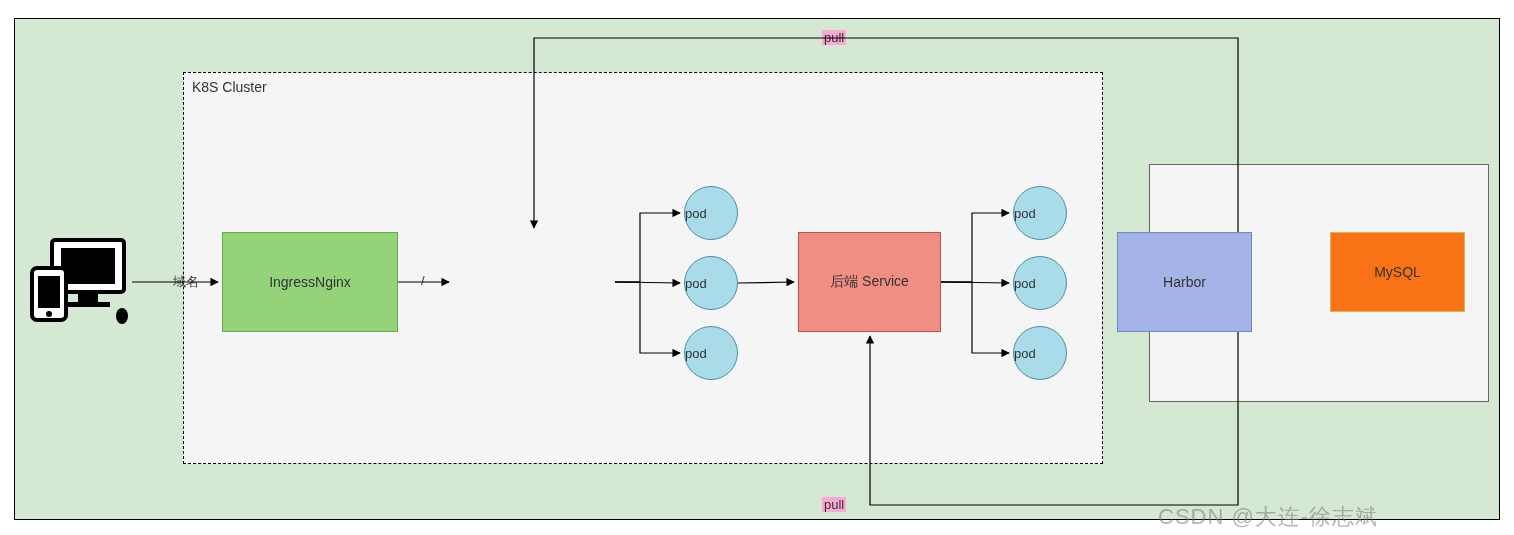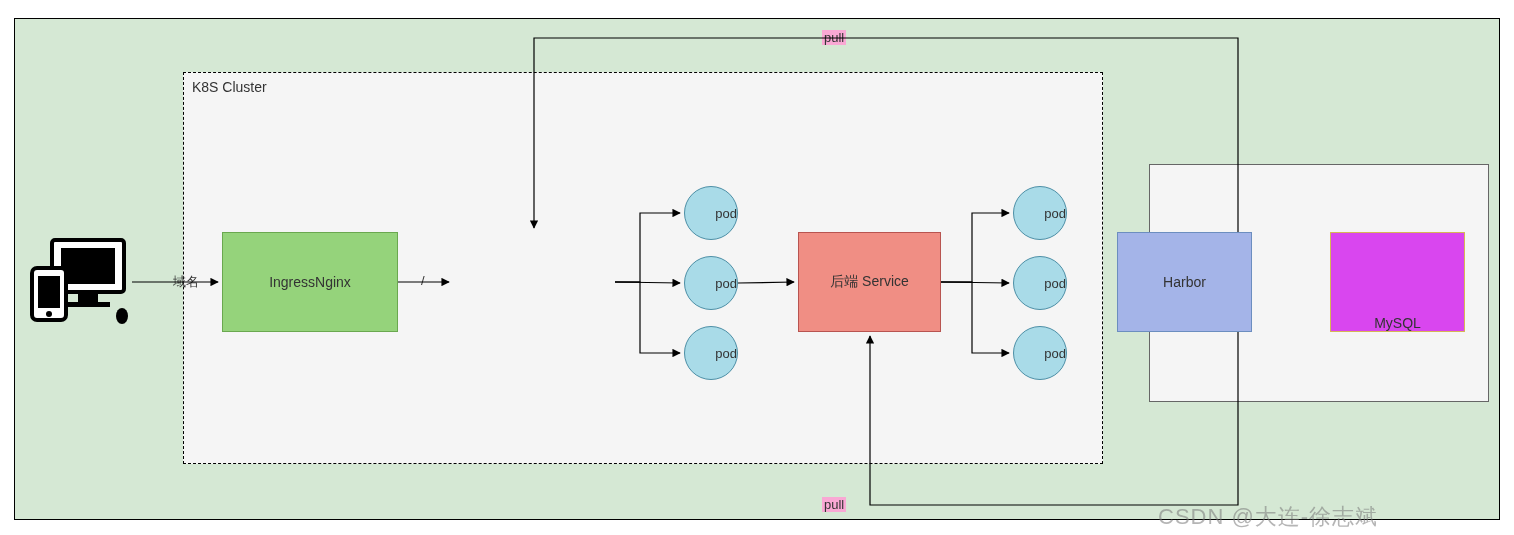--- a/index.html
+++ b/index.html
@@ -64,32 +64,32 @@
     display: flex;
     align-items: center;
     justify-content: center;
     font-size: 14px;
     color: #333;
   }
   .ingress { left: 222px; top: 232px; width: 176px; height: 100px; background: #95d37b; border-color: #6aa84f; }
   .fe-svc  { left: 453px; top: 232px; width: 162px; height: 100px; background: #f08e84; border-color: #b85450; }
   .be-svc  { left: 798px; top: 232px; width: 143px; height: 100px; background: #f08e84; border-color: #b85450; align-items: center; }
   .harbor  { left: 1117px; top: 232px; width: 135px; height: 100px; background: #a4b4e8; border-color: #6c8ebf; }
-  .mysql   { left: 1330px; top: 232px; width: 135px; height: 100px; background: #d946ef; border-color: #d6b656; align-items: flex-end; }
+  .mysql   { left: 1330px; top: 232px; width: 135px; height: 80px; background: #f97316; border-color: #d6b656; }
   .pod {
     position: absolute;
     width: 54px;
     height: 54px;
     border-radius: 50%;
     background: #a9dbe8;
     border: 1px solid #4d8fa6;
     box-sizing: border-box;
     display: flex;
     align-items: center;
-    justify-content: flex-end;
+    justify-content: flex-start;
     font-size: 13px;
     color: #333;
   }
   .fe-pod1 { left: 684px; top: 186px; }
   .fe-pod2 { left: 684px; top: 256px; }
   .fe-pod3 { left: 684px; top: 326px; }
   .be-pod1 { left: 1013px; top: 186px; }
   .be-pod2 { left: 1013px; top: 256px; }
   .be-pod3 { left: 1013px; top: 326px; }
 

